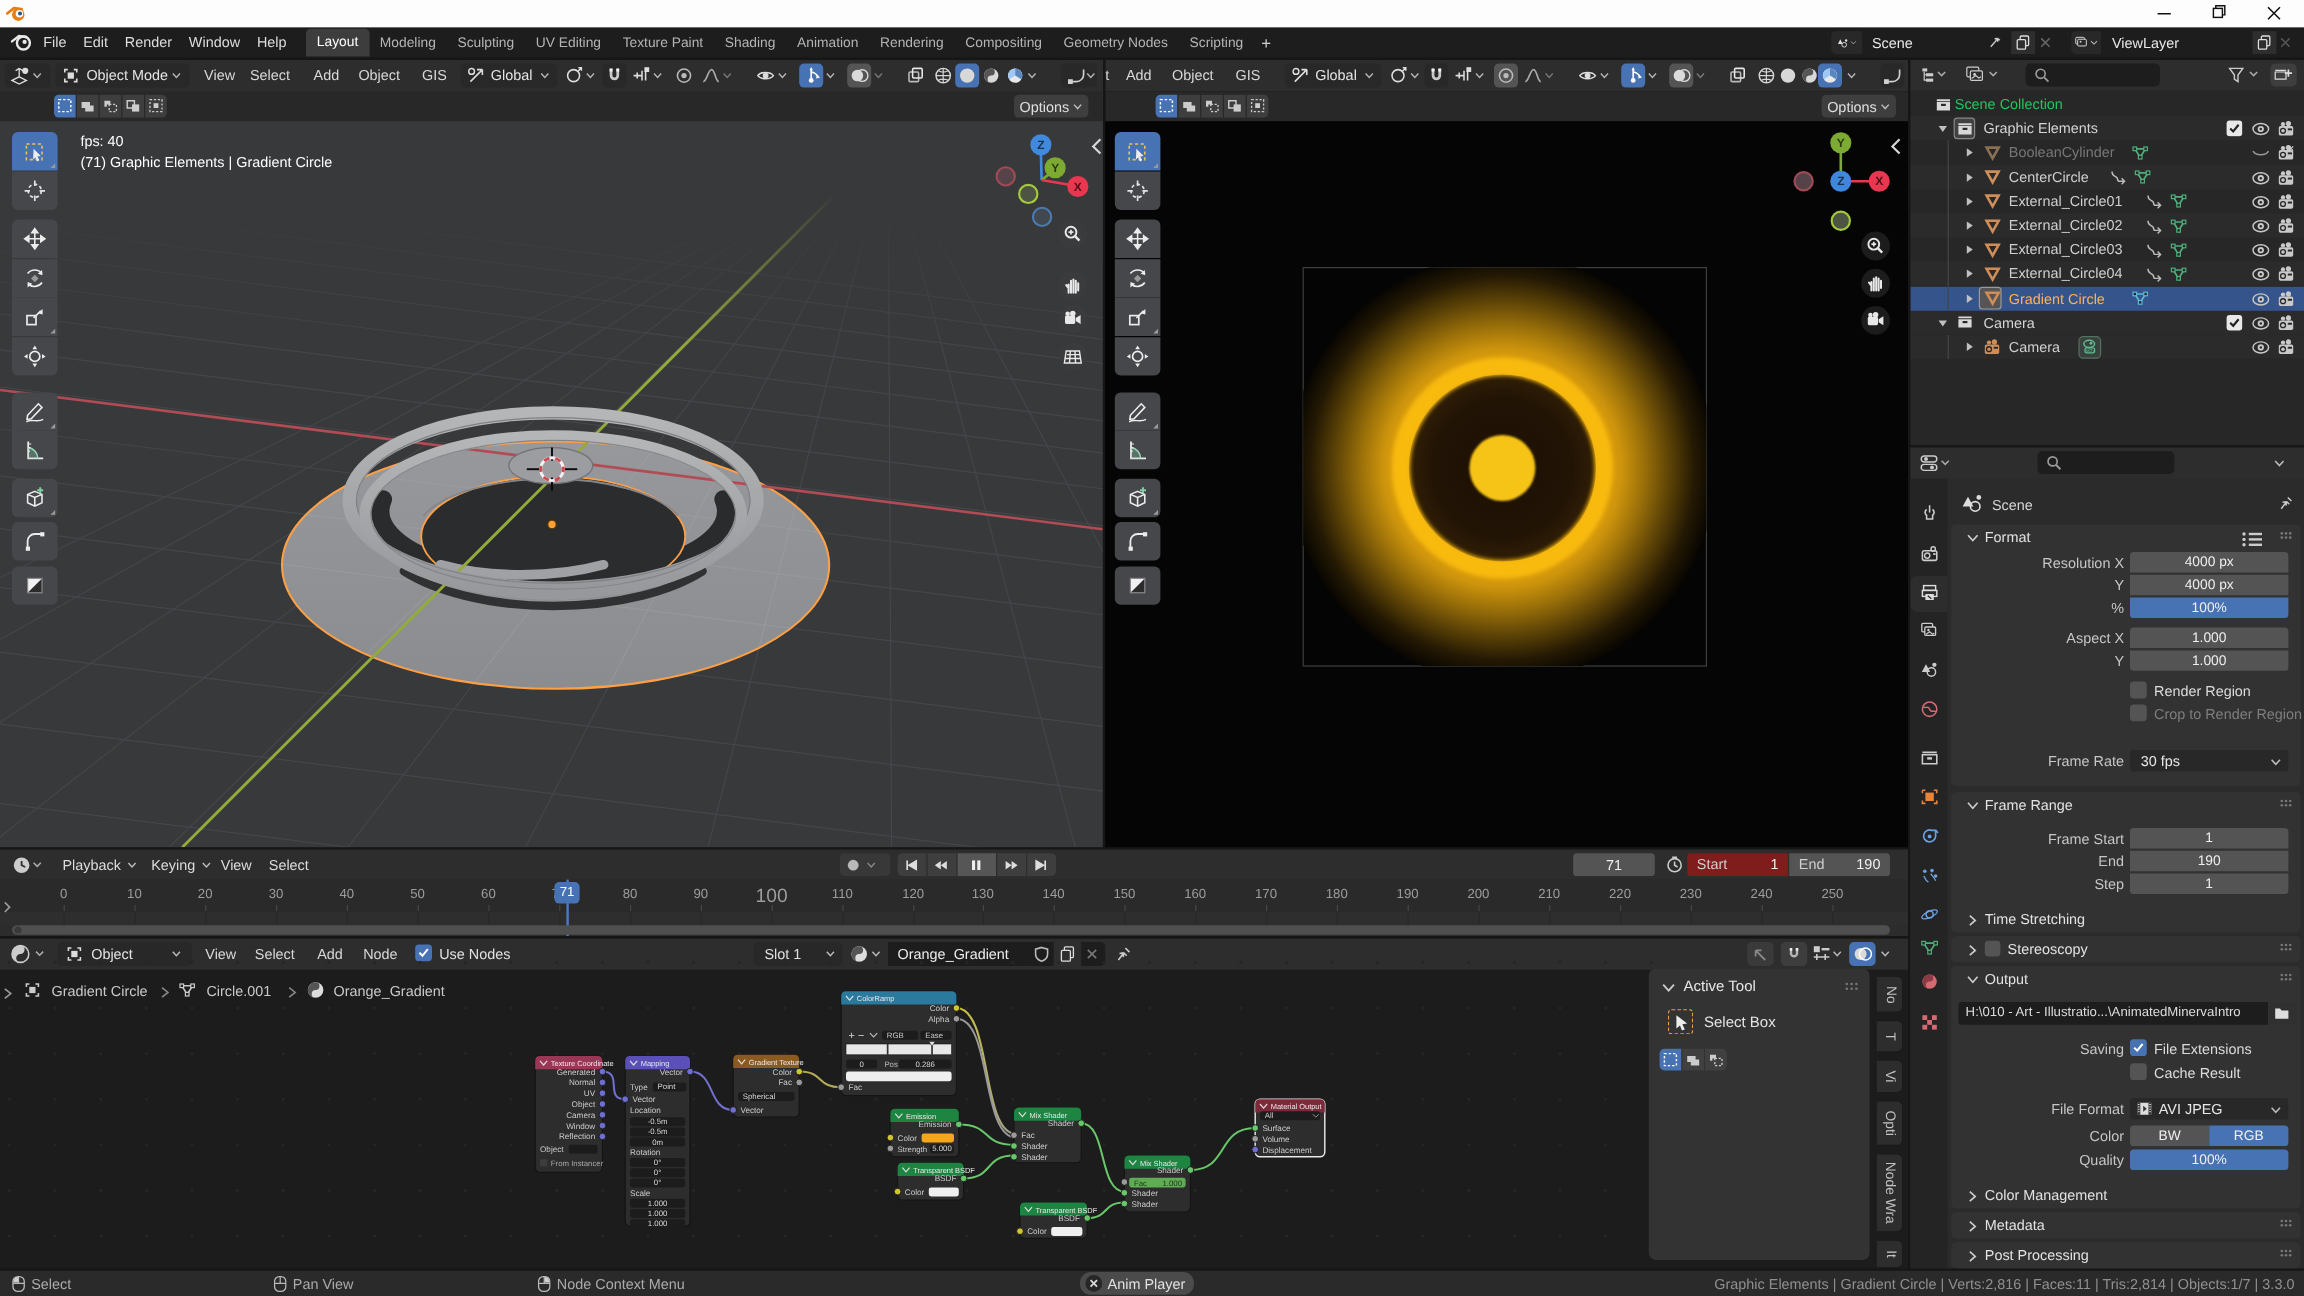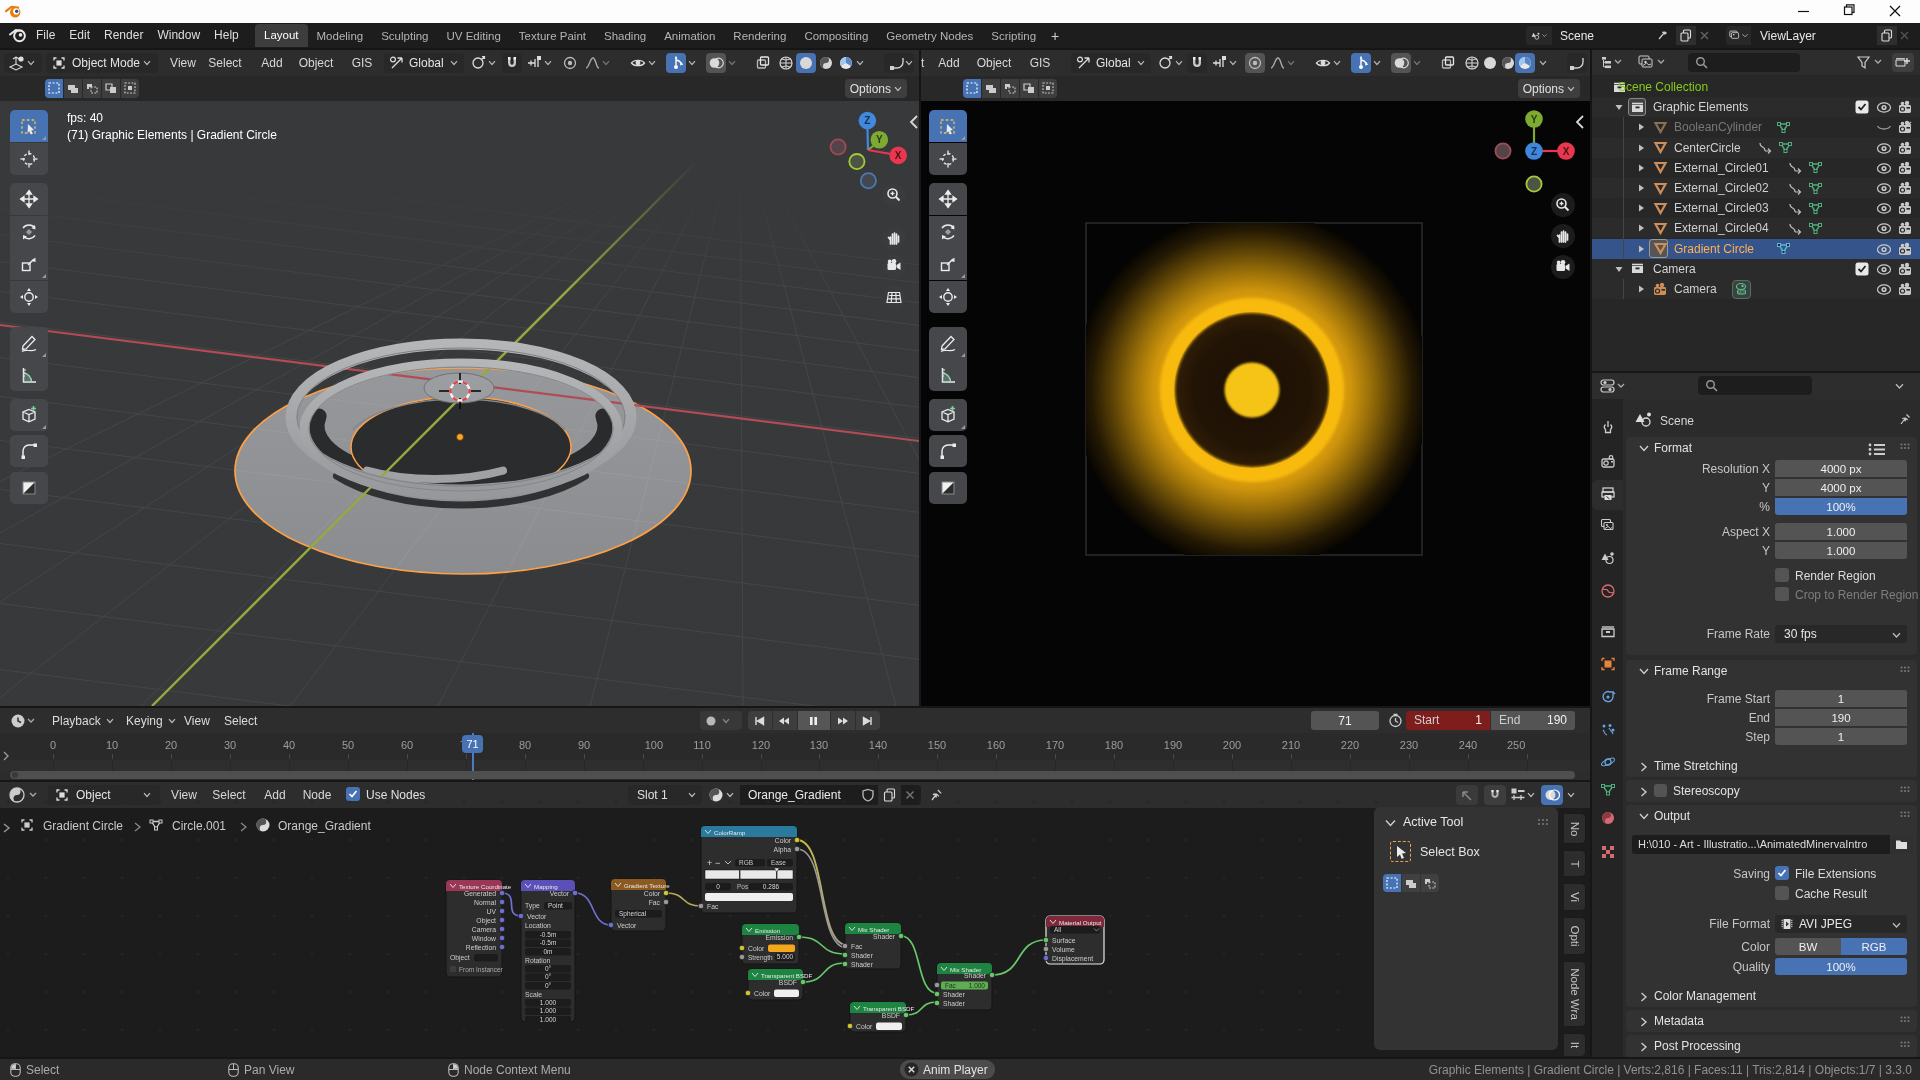--- a/index.html
+++ b/index.html
@@ -807,21 +807,21 @@
     <div class="abs" style="left:0;top:209px;width:328px;height:20px;background:#2b2b2b"></div>
     <div class="abs" style="left:0;top:229px;width:328px;height:20px;background:#2b2b2b"></div>
     <div class="abs" style="left:0;top:189px;width:328px;height:20px;background:#33519e;background:#36548c"></div>
     <div class="abs" style="left:31px;top:67px;width:1px;height:141px;background:#454545"></div>
     <div class="abs" style="left:31px;top:229px;width:1px;height:20px;background:#454545"></div>
     <svg class="abs" style="left:20px;top:29.5px" width="15" height="15" viewBox="0 0 15 15">
       <path d="M2 5 L13 5 L13 12 L2 12 Z" fill="#d9d9d9"></path>
       <path d="M2 3.5 L13 3.5" stroke="#d9d9d9" stroke-width="1.6"></path>
       <rect x="5.5" y="6.5" width="4" height="1.8" fill="#272727"></rect>
     </svg>
-    <div class="abs" style="left:26px;top:30px;color:#84cc16">Scene Collection</div>
+    <div class="abs" style="left:37px;top:30px;color:#22c55e">Scene Collection</div>
     <svg class="abs" style="left:22px;top:52.2px" width="10" height="10" viewBox="0 0 10 10">
       <path d="M1.5 3 L8.5 3 L5 8 Z" fill="#c0c0c0"></path>
     </svg>
     <div class="abs" style="left:36px;top:48px;width:18px;height:18px;background:#424242;border-radius:3px;border:1px solid #888"></div>
     <svg class="abs" style="left:38px;top:49.7px" width="15" height="15" viewBox="0 0 15 15">
       <path d="M2 5 L13 5 L13 12 L2 12 Z" fill="#d9d9d9"></path>
       <path d="M2 3.5 L13 3.5" stroke="#d9d9d9" stroke-width="1.6"></path>
       <rect x="5.5" y="6.5" width="4" height="1.8" fill="#272727"></rect>
     </svg>
     <div class="abs" style="left:61px;top:50px;color:#d4d4d4">Graphic Elements</div>
@@ -1441,21 +1441,21 @@
     <div class="abs" style="left:328px;top:31px;width:40px;text-align:center;color:#9c9c9c;font-size:11px">50</div>
     <div class="abs" style="left:348px;top:46px;width:1px;height:5px;background:#474747"></div>
     <div class="abs" style="left:387px;top:31px;width:40px;text-align:center;color:#9c9c9c;font-size:11px">60</div>
     <div class="abs" style="left:407px;top:46px;width:1px;height:5px;background:#474747"></div>
     <div class="abs" style="left:446px;top:31px;width:40px;text-align:center;color:#9c9c9c;font-size:11px">70</div>
     <div class="abs" style="left:466px;top:46px;width:1px;height:5px;background:#474747"></div>
     <div class="abs" style="left:505px;top:31px;width:40px;text-align:center;color:#9c9c9c;font-size:11px">80</div>
     <div class="abs" style="left:525px;top:46px;width:1px;height:5px;background:#474747"></div>
     <div class="abs" style="left:564px;top:31px;width:40px;text-align:center;color:#9c9c9c;font-size:11px">90</div>
     <div class="abs" style="left:584px;top:46px;width:1px;height:5px;background:#474747"></div>
-    <div class="abs" style="left:623px;top:31px;width:40px;text-align:right;color:#9c9c9c;font-size:11px">100</div>
+    <div class="abs" style="left:623px;top:31px;width:40px;text-align:center;color:#9c9c9c;font-size:16px">100</div>
     <div class="abs" style="left:643px;top:46px;width:1px;height:5px;background:#474747"></div>
     <div class="abs" style="left:682px;top:31px;width:40px;text-align:center;color:#9c9c9c;font-size:11px">110</div>
     <div class="abs" style="left:702px;top:46px;width:1px;height:5px;background:#474747"></div>
     <div class="abs" style="left:741px;top:31px;width:40px;text-align:center;color:#9c9c9c;font-size:11px">120</div>
     <div class="abs" style="left:761px;top:46px;width:1px;height:5px;background:#474747"></div>
     <div class="abs" style="left:799px;top:31px;width:40px;text-align:center;color:#9c9c9c;font-size:11px">130</div>
     <div class="abs" style="left:819px;top:46px;width:1px;height:5px;background:#474747"></div>
     <div class="abs" style="left:858px;top:31px;width:40px;text-align:center;color:#9c9c9c;font-size:11px">140</div>
     <div class="abs" style="left:878px;top:46px;width:1px;height:5px;background:#474747"></div>
     <div class="abs" style="left:917px;top:31px;width:40px;text-align:center;color:#9c9c9c;font-size:11px">150</div>
@@ -1471,21 +1471,21 @@
     <div class="abs" style="left:1212px;top:31px;width:40px;text-align:center;color:#9c9c9c;font-size:11px">200</div>
     <div class="abs" style="left:1232px;top:46px;width:1px;height:5px;background:#474747"></div>
     <div class="abs" style="left:1271px;top:31px;width:40px;text-align:center;color:#9c9c9c;font-size:11px">210</div>
     <div class="abs" style="left:1291px;top:46px;width:1px;height:5px;background:#474747"></div>
     <div class="abs" style="left:1330px;top:31px;width:40px;text-align:center;color:#9c9c9c;font-size:11px">220</div>
     <div class="abs" style="left:1350px;top:46px;width:1px;height:5px;background:#474747"></div>
     <div class="abs" style="left:1389px;top:31px;width:40px;text-align:center;color:#9c9c9c;font-size:11px">230</div>
     <div class="abs" style="left:1409px;top:46px;width:1px;height:5px;background:#474747"></div>
     <div class="abs" style="left:1448px;top:31px;width:40px;text-align:center;color:#9c9c9c;font-size:11px">240</div>
     <div class="abs" style="left:1468px;top:46px;width:1px;height:5px;background:#474747"></div>
-    <div class="abs" style="left:1507px;top:31px;width:40px;text-align:left;color:#9c9c9c;font-size:11px">250</div>
+    <div class="abs" style="left:1507px;top:31px;width:40px;text-align:center;color:#9c9c9c;font-size:11px">250</div>
     <div class="abs" style="left:1527px;top:46px;width:1px;height:5px;background:#474747"></div>
     <div class="abs" style="left:53px;top:52px;width:1px;height:11px;background:#272727"></div>
     <div class="abs" style="left:112px;top:52px;width:1px;height:11px;background:#272727"></div>
     <div class="abs" style="left:171px;top:52px;width:1px;height:11px;background:#272727"></div>
     <div class="abs" style="left:230px;top:52px;width:1px;height:11px;background:#272727"></div>
     <div class="abs" style="left:289px;top:52px;width:1px;height:11px;background:#272727"></div>
     <div class="abs" style="left:348px;top:52px;width:1px;height:11px;background:#272727"></div>
     <div class="abs" style="left:407px;top:52px;width:1px;height:11px;background:#272727"></div>
     <div class="abs" style="left:466px;top:52px;width:1px;height:11px;background:#272727"></div>
     <div class="abs" style="left:525px;top:52px;width:1px;height:11px;background:#272727"></div>

